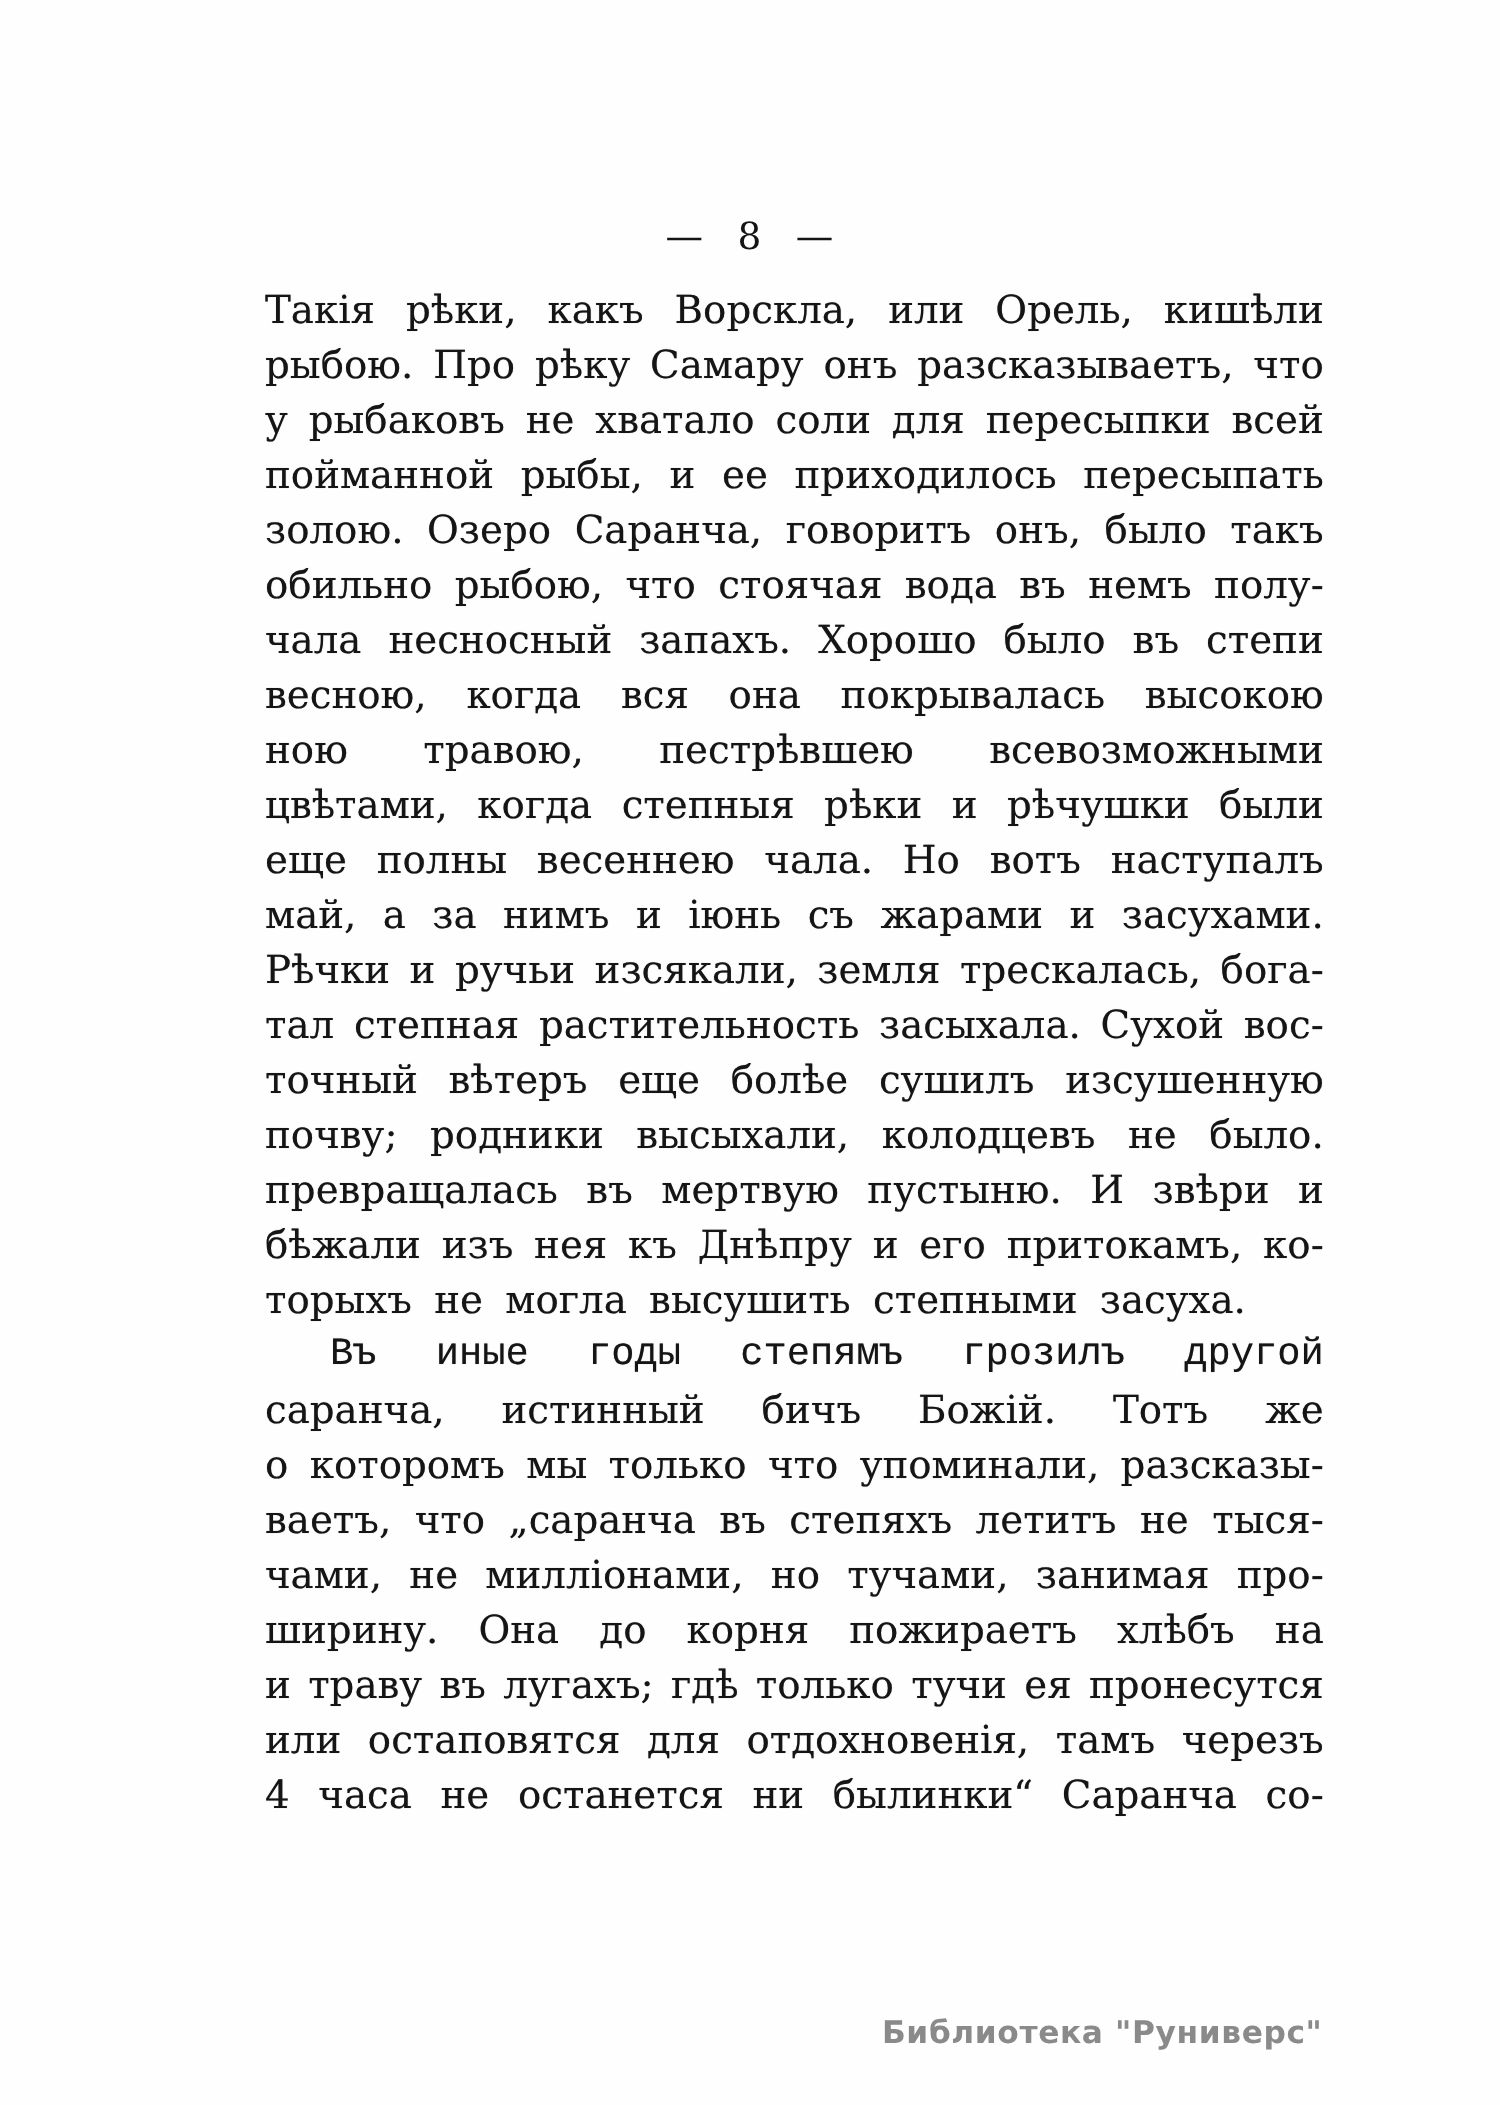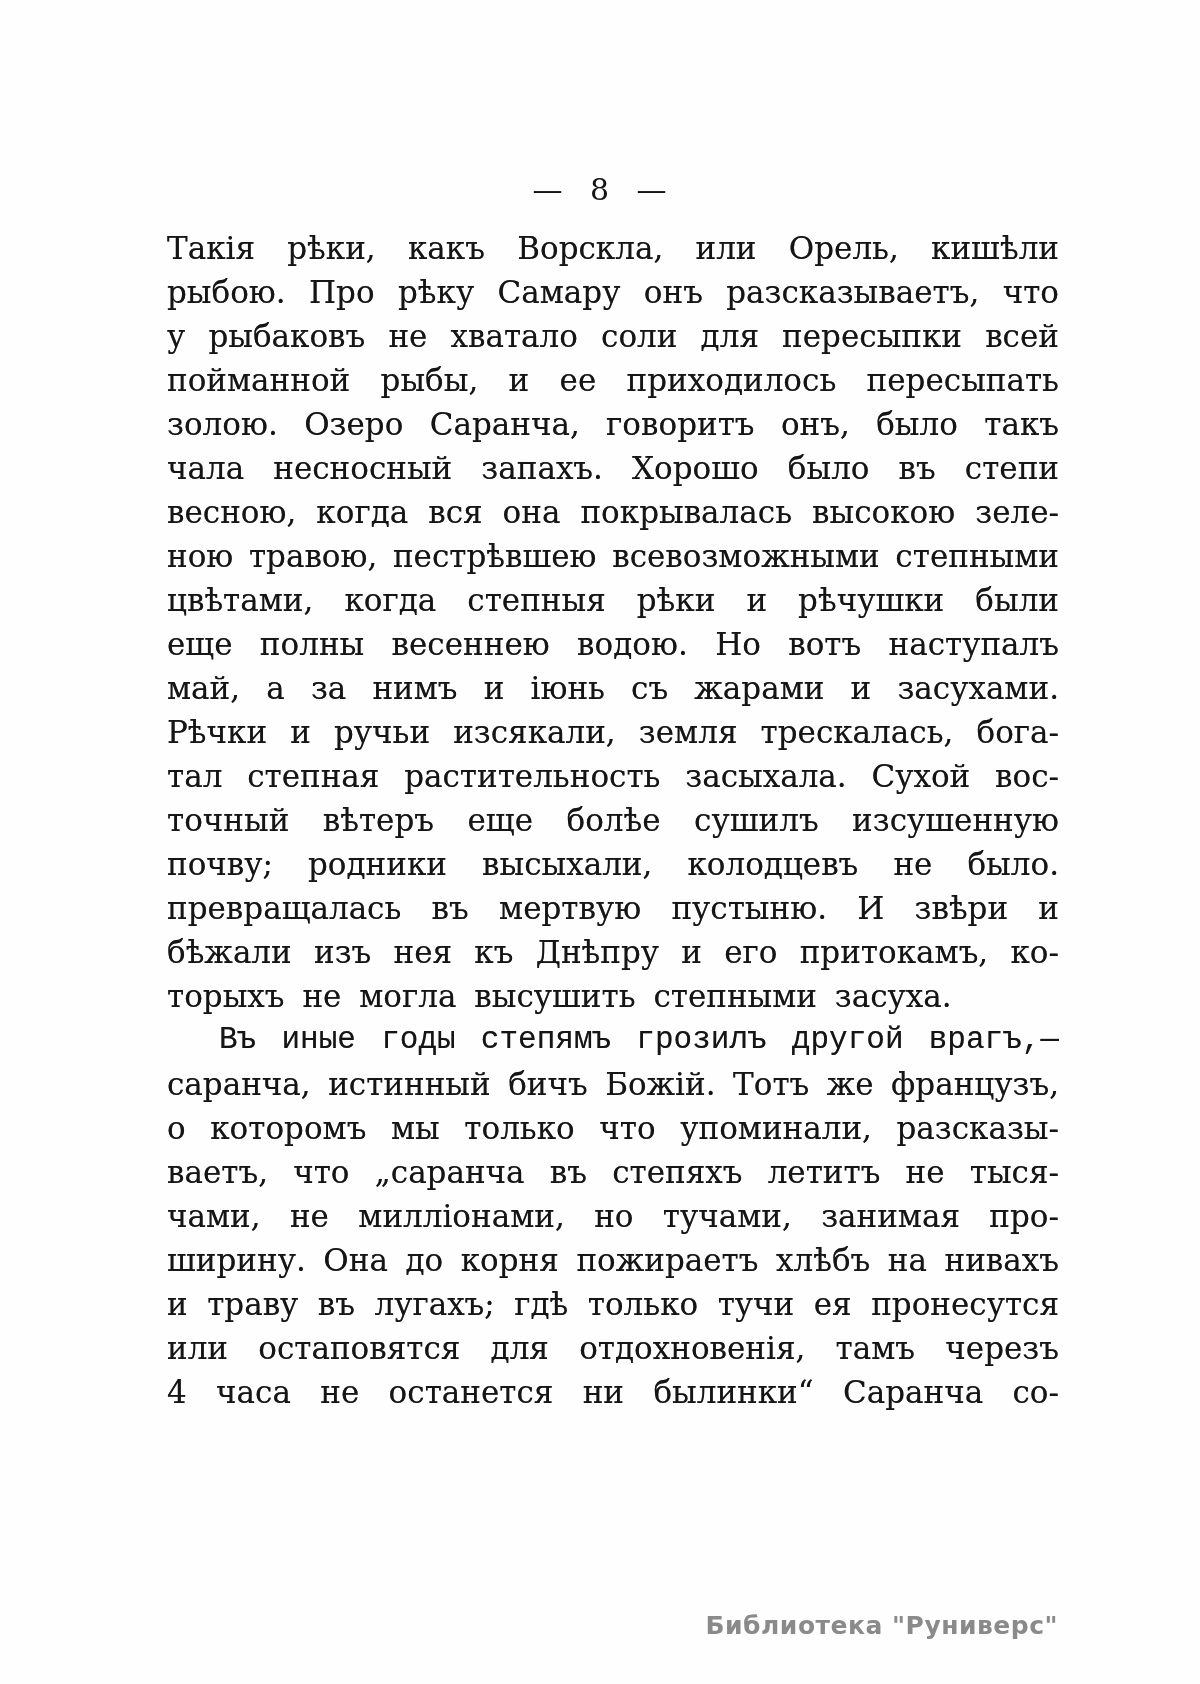--- a/index.html
+++ b/index.html
@@ -40,20 +40,21 @@
     line-height: 44px;
     color: #151515;
     text-shadow: 0 0 0.6px rgba(20,20,20,0.55);
   }
   .line {
     text-align: justify;
     text-align-last: justify;
     word-spacing: 4px;
     height: 44px;
     overflow: hidden;
+    margin-left: 45px;
   }
   .line.para-end {
     text-align-last: left;
     word-spacing: 8px;
   }
   .line.indent {
     text-indent: 52px;
     font-family: Liberation Mono, monospace;
   }
   .watermark {
@@ -73,25 +74,26 @@
 <div class="scan-page">
 
   <div class="page-number">— 8 —</div>
 
   <div class="text-block">
     <div class="line">Такія рѣки, какъ Ворскла, или Орель, кишѣли</div>
     <div class="line">рыбою. Про рѣку Самару онъ разсказываетъ, что</div>
     <div class="line">у рыбаковъ не хватало соли для пересыпки всей</div>
     <div class="line">пойманной рыбы, и ее приходилось пересыпать</div>
     <div class="line">золою. Озеро Саранча, говоритъ онъ, было такъ</div>
+    <div class="line">обильно рыбою, что стоячая вода въ немъ полу-</div>
     <div class="line">чала несносный запахъ. Хорошо было въ степи</div>
     <div class="line">весною, когда вся она покрывалась высокою зеле-</div>
     <div class="line">ною травою, пестрѣвшею всевозможными степными</div>
     <div class="line">цвѣтами, когда степныя рѣки и рѣчушки были</div>
-    <div class="line">еще полны весеннею водою. Но вотъ наступалъ</div>
+    <div class="line">еще полны весеннею чала. Но вотъ наступалъ</div>
     <div class="line">май, а за нимъ и іюнь съ жарами и засухами.</div>
     <div class="line">Рѣчки и ручьи изсякали, земля трескалась, бога-</div>
     <div class="line">тал степная растительность засыхала. Сухой вос-</div>
     <div class="line">точный вѣтеръ еще болѣе сушилъ изсушенную</div>
     <div class="line">почву; родники высыхали, колодцевъ не было. Степь</div>
     <div class="line">превращалась въ мертвую пустыню. И звѣри и люди</div>
     <div class="line">бѣжали изъ нея къ Днѣпру и его притокамъ, ко-</div>
     <div class="line para-end">торыхъ не могла высушить степными засуха.</div>
     <div class="line indent">Въ иные годы степямъ грозилъ другой врагъ,—</div>
     <div class="line">саранча, истинный бичъ Божій. Тотъ же французъ,</div>

